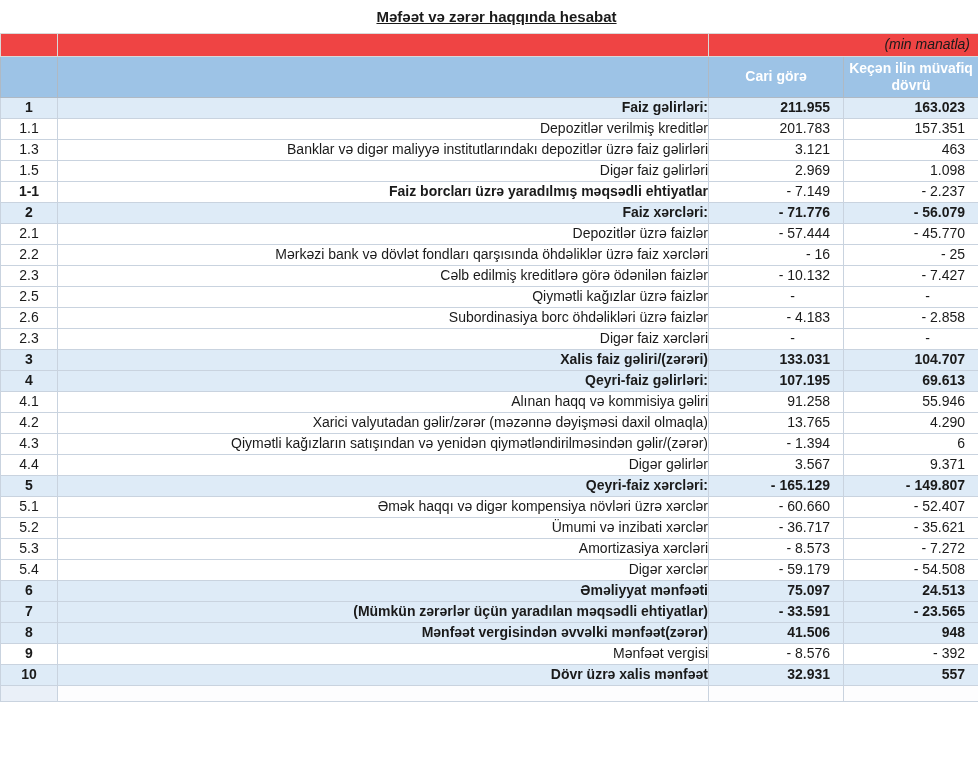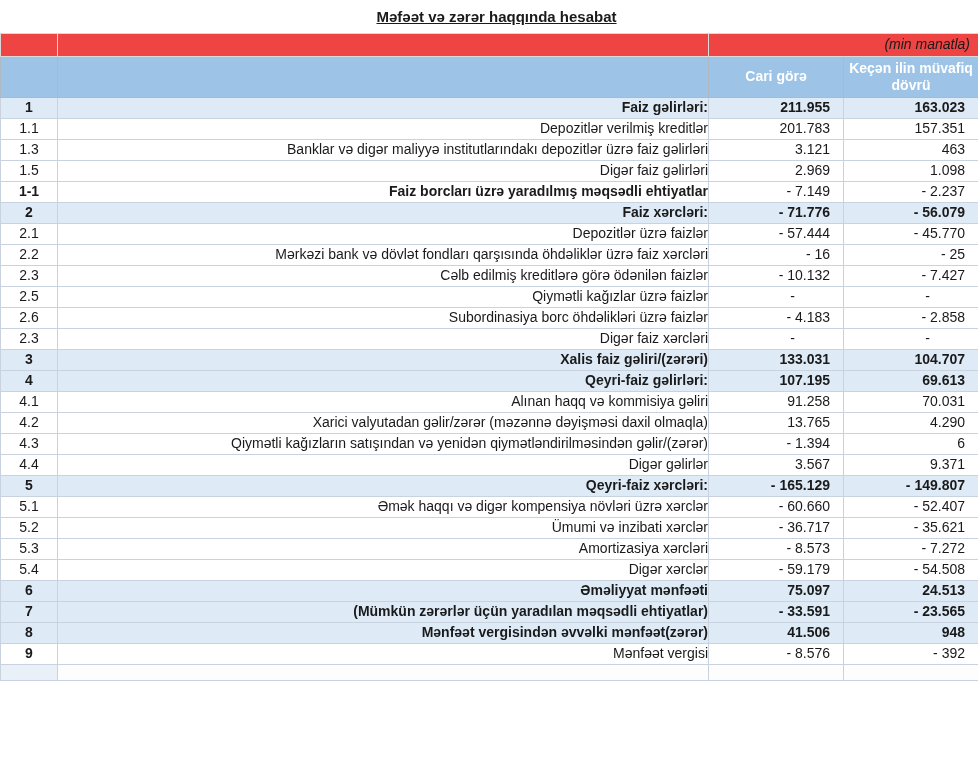--- a/index.html
+++ b/index.html
@@ -166,21 +166,21 @@
         <tr class="blue">
           <td class="c-no b">4</td>
           <td class="c-label b">Qeyri-faiz gəlirləri:</td>
           <td class="c-val b">107.195</td>
           <td class="c-val b">69.613</td>
         </tr>
         <tr>
           <td class="c-no">4.1</td>
           <td class="c-label">Alınan haqq və kommisiya gəliri</td>
           <td class="c-val">91.258</td>
-          <td class="c-val">70.031</td>
+          <td class="c-val">55.946</td>
         </tr>
         <tr>
           <td class="c-no">4.2</td>
           <td class="c-label">Xarici valyutadan gəlir/zərər (məzənnə dəyişməsi daxil olmaqla)</td>
           <td class="c-val">13.765</td>
           <td class="c-val">4.290</td>
         </tr>
         <tr>
           <td class="c-no">4.3</td>
           <td class="c-label">Qiymətli kağızların satışından və yenidən qiymətləndirilməsindən gəlir/(zərər)</td>
@@ -240,20 +240,26 @@
           <td class="c-label b">Mənfəət vergisindən əvvəlki mənfəət(zərər)</td>
           <td class="c-val b">41.506</td>
           <td class="c-val b">948</td>
         </tr>
         <tr>
           <td class="c-no b">9</td>
           <td class="c-label">Mənfəət vergisi</td>
           <td class="c-val">- 8.576</td>
           <td class="c-val">- 392</td>
         </tr>
+        <tr class="blue">
+          <td class="c-no b">10</td>
+          <td class="c-label b">Dövr üzrə xalis mənfəət</td>
+          <td class="c-val b">32.931</td>
+          <td class="c-val b">557</td>
+        </tr>
       </tbody>
     <tbody>
       <tr class="trail">
         <td class="ta"></td>
         <td></td>
         <td></td>
         <td></td>
       </tr>
     </tbody>
   </table>

